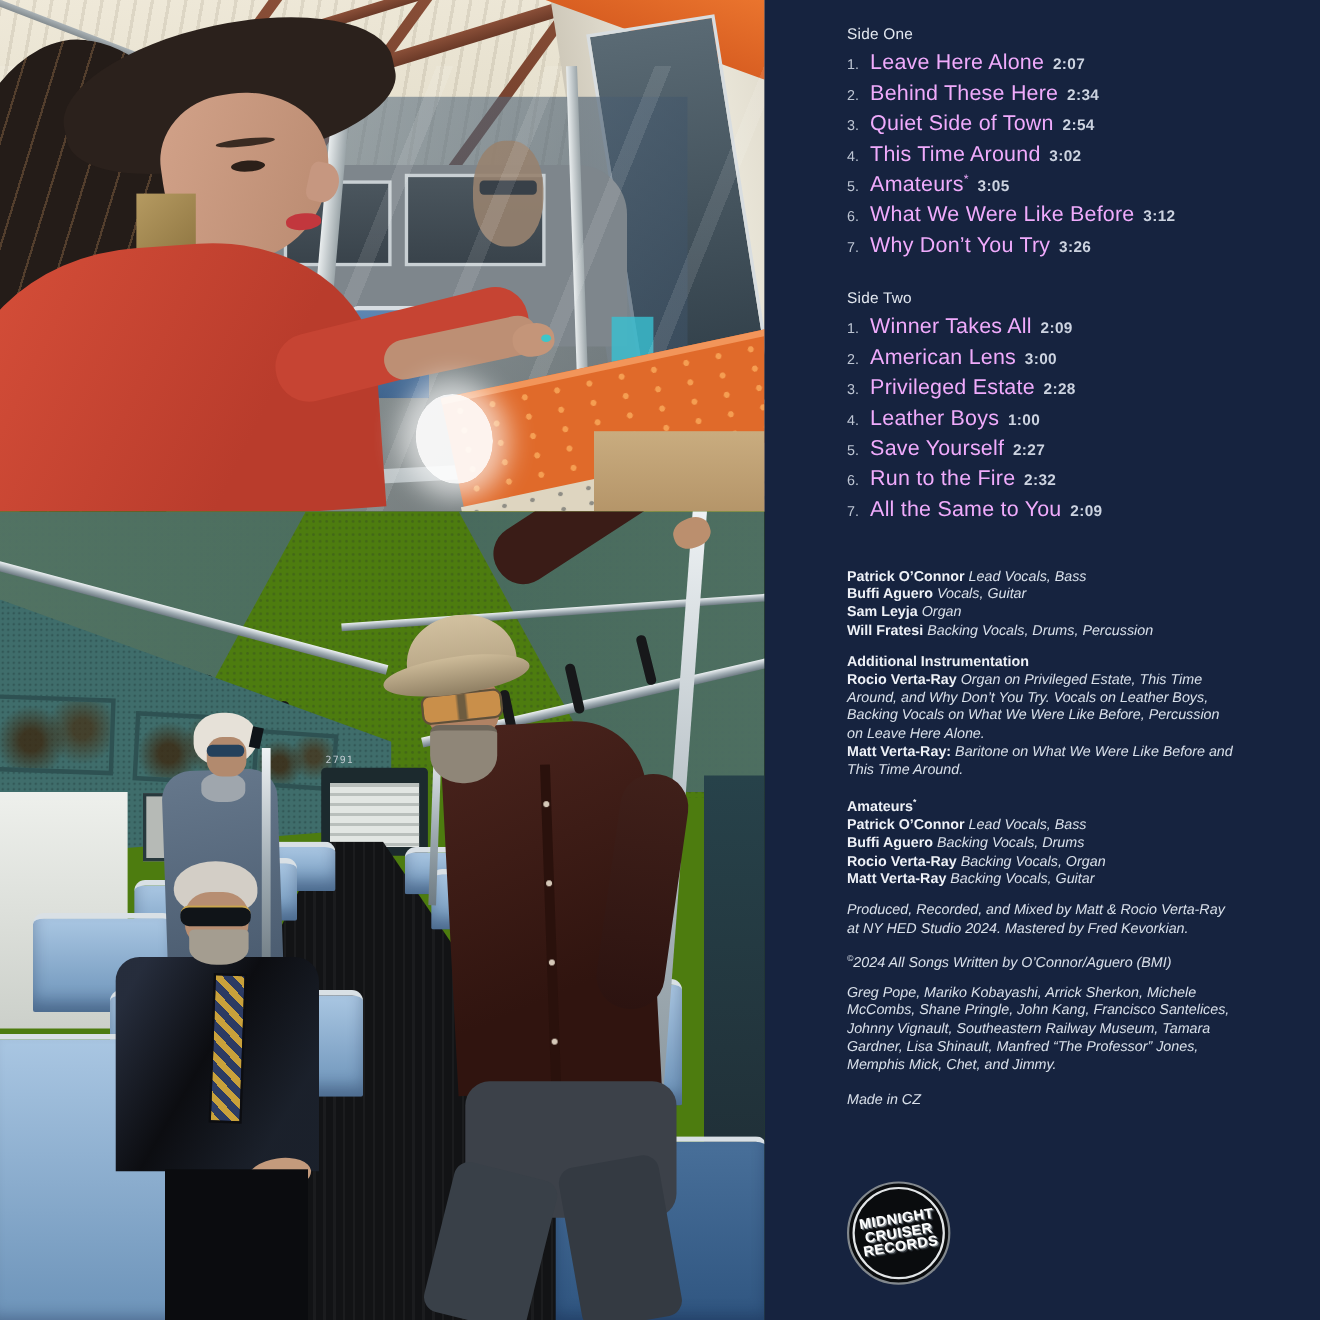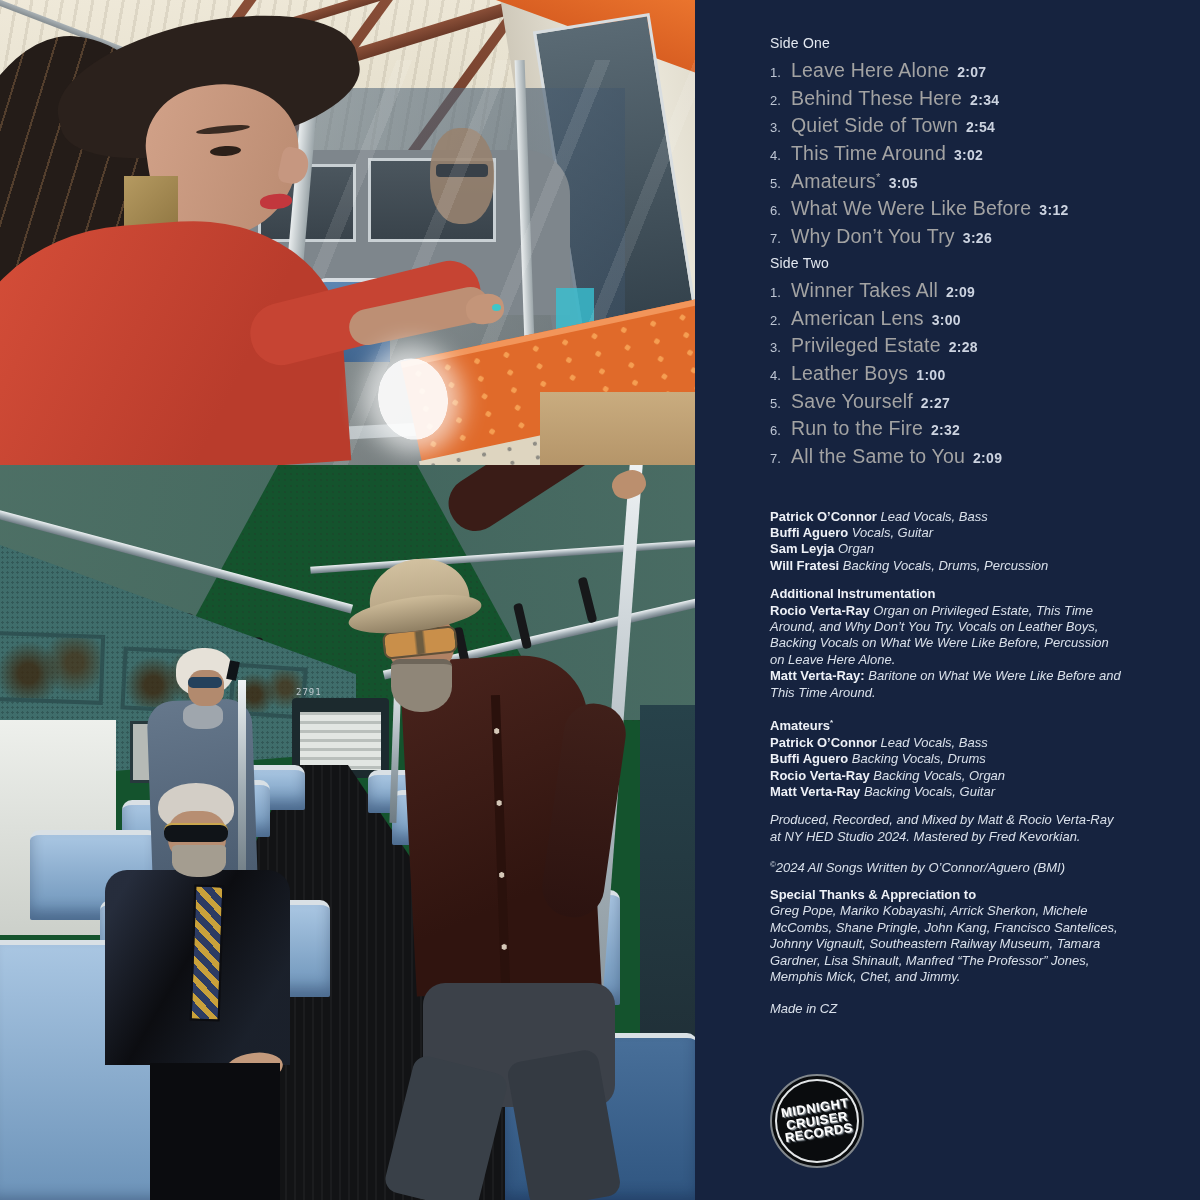--- a/index.html
+++ b/index.html
@@ -2,29 +2,29 @@
 <html><head>
 <meta charset="utf-8">
 <style>
   html,body{margin:0;padding:0;background:#0b0f18;}
   .cover{position:relative;width:1200px;height:1200px;background:#152340;overflow:hidden;
          font-family:"Liberation Sans",sans-serif;}
   .abs{position:absolute;}
 
   
   .panel{position:absolute;left:695px;top:0;width:505px;height:1200px;background:#16233f;
-         box-sizing:border-box;padding:33px 40px 0 75px;color:#dfe4ee;}
+         box-sizing:border-box;padding:20px 40px 0 75px;color:#dfe4ee;}
   .side-label{font-size:14px;line-height:20px;margin:0 0 6px 0;color:#e3e8f0;letter-spacing:.2px;}
   .tracks{margin:0 0 0 0;}
   .track{display:flex;align-items:baseline;height:27.7px;}
   .track .num{width:21px;font-size:13px;color:#bdc5d3;flex:0 0 auto;}
-  .track .title{font-size:19.5px;color:#a3a3a3;letter-spacing:.2px;white-space:nowrap;}
+  .track .title{font-size:19.5px;color:#f0abfc;letter-spacing:.2px;white-space:nowrap;}
   .track .title sup{font-size:58%;}
   .track .time{font-size:14px;font-weight:700;color:#ccd3e0;margin-left:8px;letter-spacing:.3px;}
-  .gap-side2{}
+  .gap-side2{margin-top:20px;}
   .credits{margin-top:36px;width:360px;}
   .credit-line{font-size:13px;line-height:16.4px;}
   .b{font-weight:700;color:#eef1f7;font-style:normal;}
   .i{font-style:italic;color:#d9e0ea;font-weight:400;}
   .blockpara{margin:12px 0 0 0;font-size:13px;line-height:16.4px;width:352px;}
   .blockpara p{margin:0;}
   .heading{font-weight:700;font-size:13px;line-height:16.4px;color:#eef1f7;}
   sup.mark{font-size:60%;}
   .madein{margin-top:16px;}
 
@@ -87,21 +87,21 @@
   .pt-arm-sleeve{left:248px;top:282px;width:235px;height:62px;transform:rotate(-14deg);
      background:#c64433;border-radius:30px;}
   .pt-forearm{left:348px;top:298px;width:142px;height:36px;transform:rotate(-12deg);
      background:#bd8f74;border-radius:18px;}
   .pt-hand{left:466px;top:294px;width:38px;height:30px;background:#c49579;border-radius:45%;transform:rotate(-8deg);}
   .pt-ring{left:492px;top:304px;width:9px;height:7px;background:#3ec6c9;border-radius:50%;}
   .pt-paper{left:378px;top:358px;width:70px;height:82px;background:rgba(255,255,255,.92);border-radius:50%;
      box-shadow:0 0 24px 14px rgba(255,255,255,.65);transform:rotate(-10deg);}
 
   
-  .photo-bottom{position:absolute;left:0;top:465px;width:695px;height:735px;overflow:hidden;background:#14532d;}
+  .photo-bottom{position:absolute;left:0;top:465px;width:695px;height:735px;overflow:hidden;background:#4d7c0f;}
   .pb-ceiling{left:0;top:0;width:695px;height:260px;
      background:linear-gradient(#7e8d82,#a8af99 45%,#8b9588);
      background-image:radial-gradient(rgba(40,52,42,.28) 1px,transparent 1.4px);background-size:6px 6px;}
   .pb-ceil-left{left:0;top:0;width:695px;height:255px;background:linear-gradient(100deg,#52726a,#42655e);
      clip-path:polygon(0 0,40% 0,20% 100%,0 100%);opacity:.92;}
   .pb-ceil-right{left:0;top:0;width:695px;height:255px;background:linear-gradient(260deg,#4e6e68,#3e615c);
      clip-path:polygon(60% 0,100% 0,100% 100%,80% 100%);opacity:.92;}
   .chrome{background:linear-gradient(#eef2f4,#9fabb2 55%,#6d7a82);}
   .stanchion{width:9px;height:46px;background:#17181a;border-radius:4px;}
   .pb-wall-left{left:0;top:80px;width:356px;height:235px;background:#3f6d6b;
@@ -392,21 +392,20 @@
       <p><span class="b">Rocio Verta-Ray</span> <span class="i">Backing Vocals, Organ</span></p>
       <p><span class="b">Matt Verta-Ray</span> <span class="i">Backing Vocals, Guitar</span></p>
     </div>
 
     <div class="blockpara i">Produced, Recorded, and Mixed by Matt &amp; Rocio Verta-Ray at NY HED Studio 2024. Mastered by Fred Kevorkian.</div>
 
     <div class="blockpara i"><sup class="mark">©</sup><span>2024 All Songs Written by O’Connor/Aguero (BMI)</span></div>
 
 
     <div class="blockpara" style="margin-top:10px;">
-      <p class="heading">Special Thanks &amp; Appreciation to</p>
       <p class="i">Greg Pope, Mariko Kobayashi, Arrick Sherkon, Michele McCombs, Shane Pringle, John Kang, Francisco Santelices, Johnny Vignault, Southeastern Railway Museum, Tamara Gardner, Lisa Shinault, Manfred “The Professor” Jones, Memphis Mick, Chet, and Jimmy.</p>
     </div>
 
     <div class="blockpara i madein">Made in CZ</div>
 
     <div class="badge">
       <div class="ring"></div>
       <div class="btxt">
         <span>MIDNIGHT</span>
         <span>CRUISER</span>

